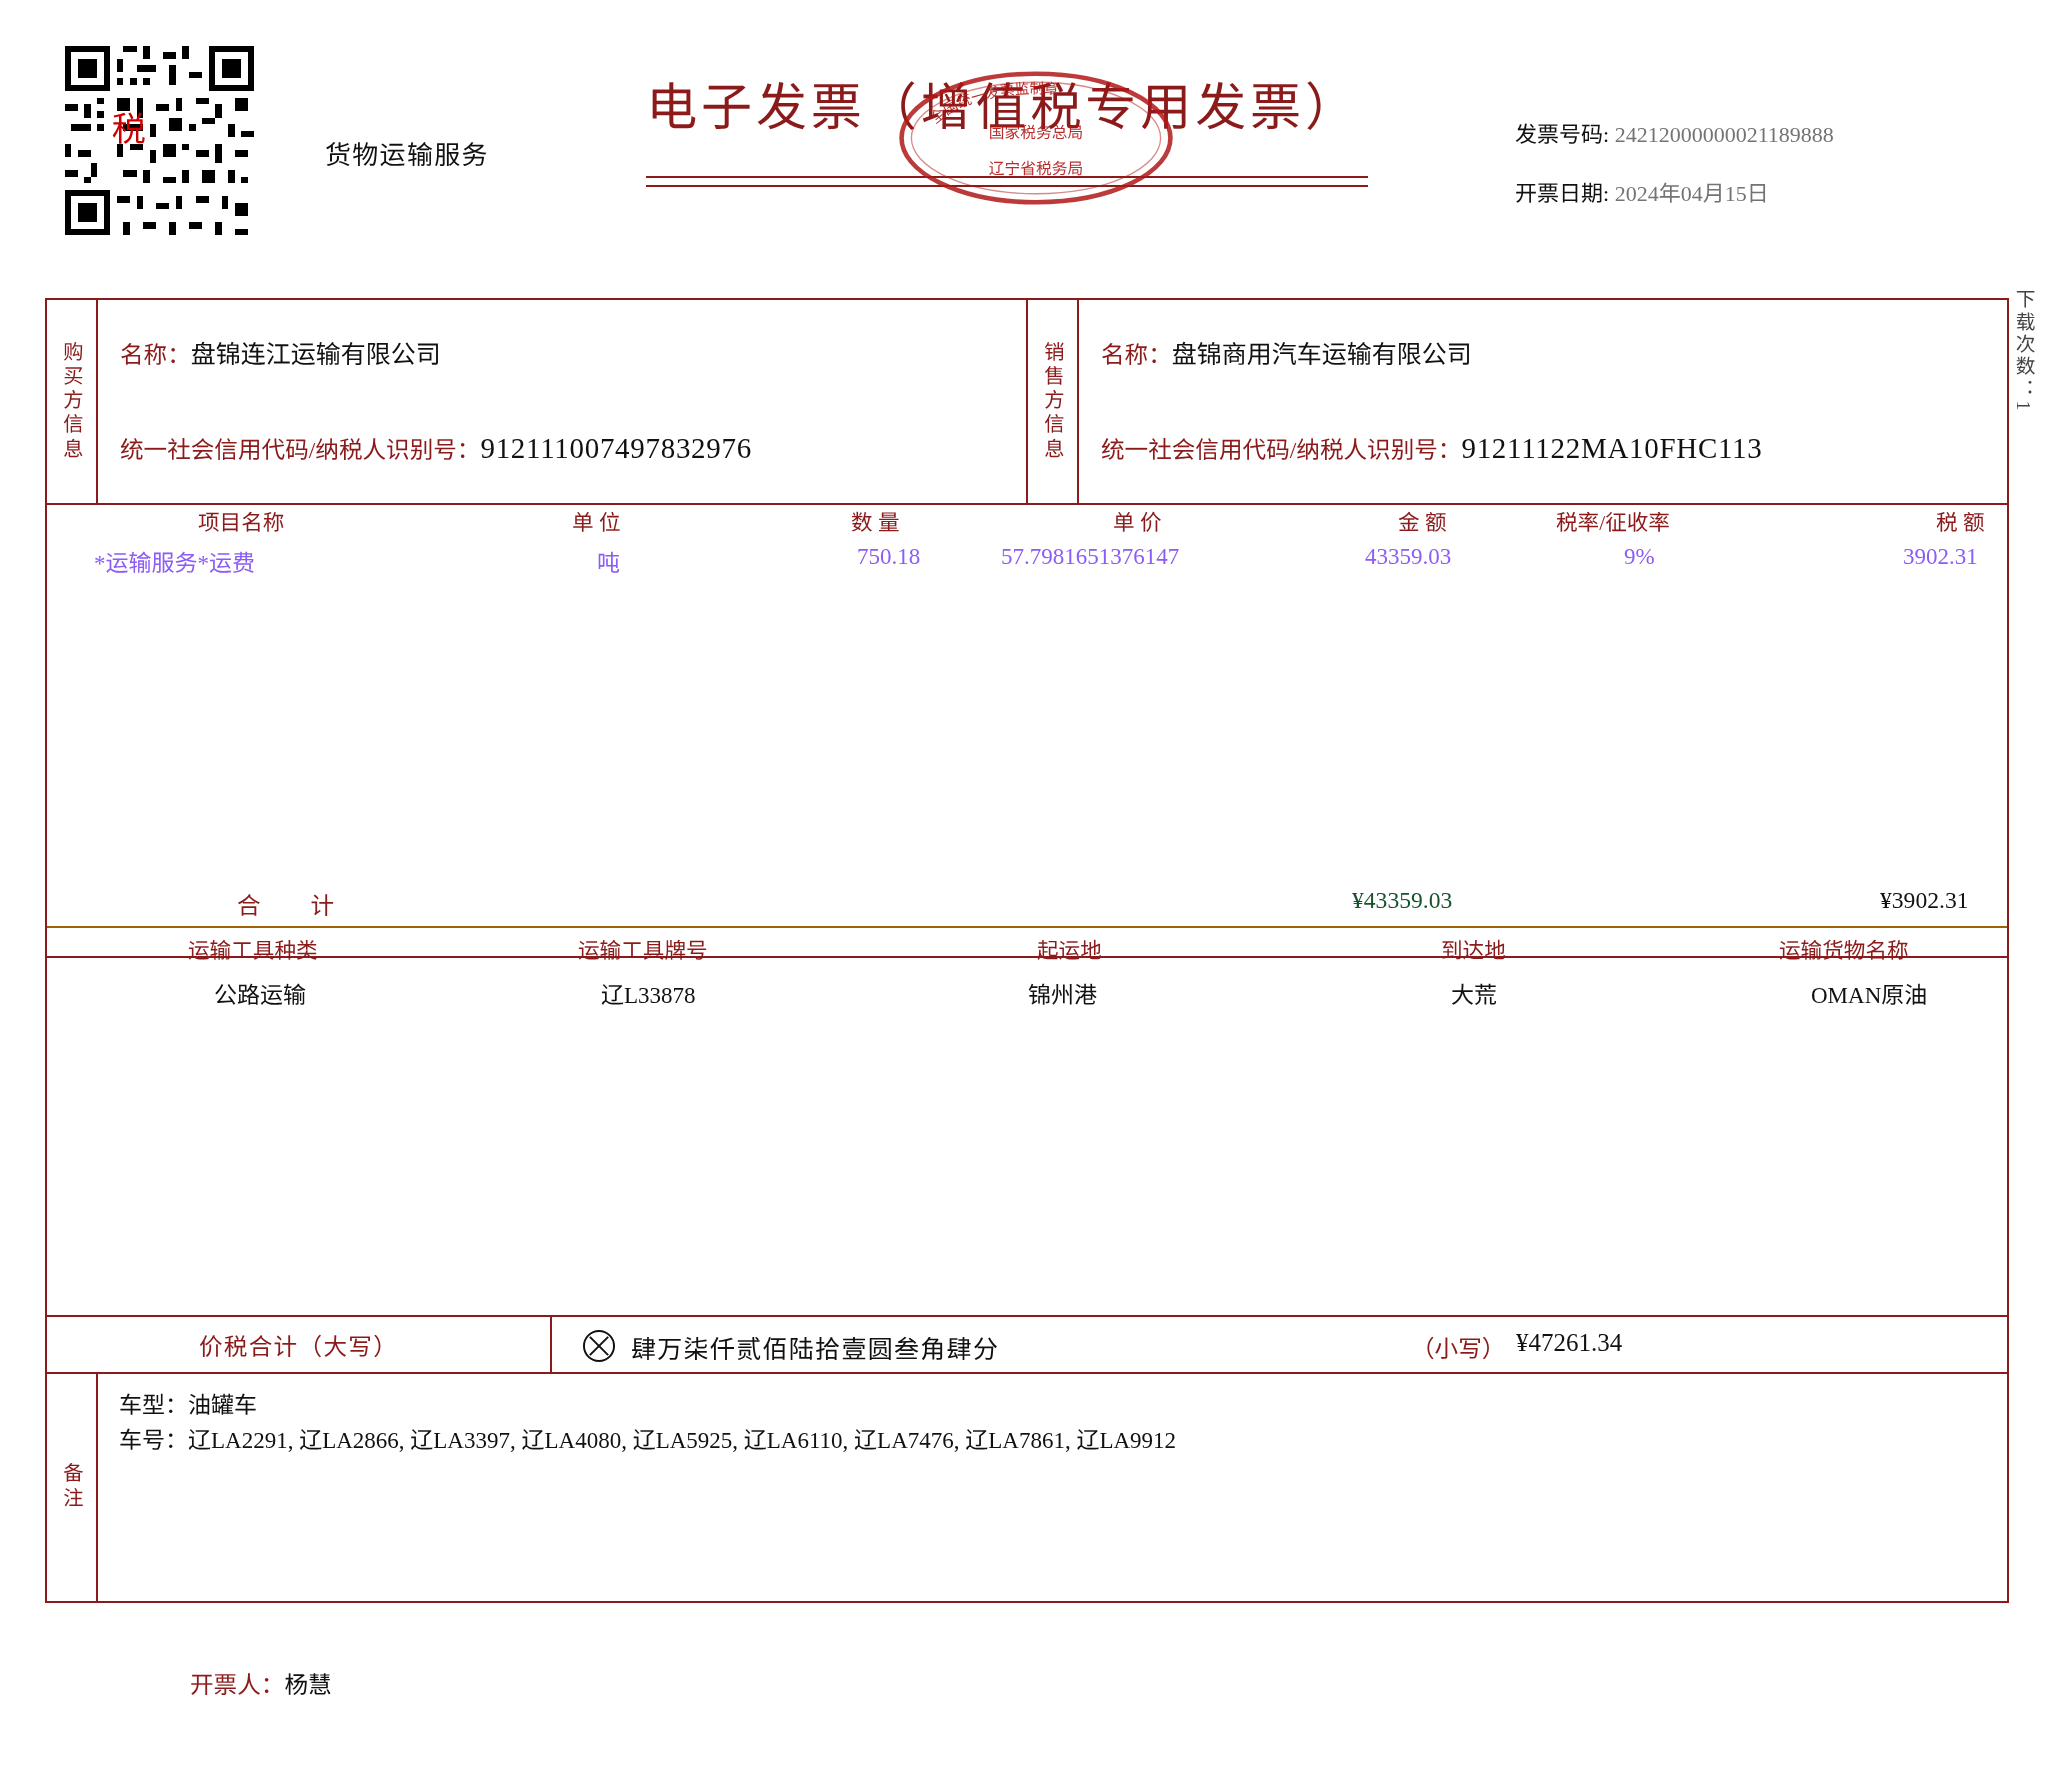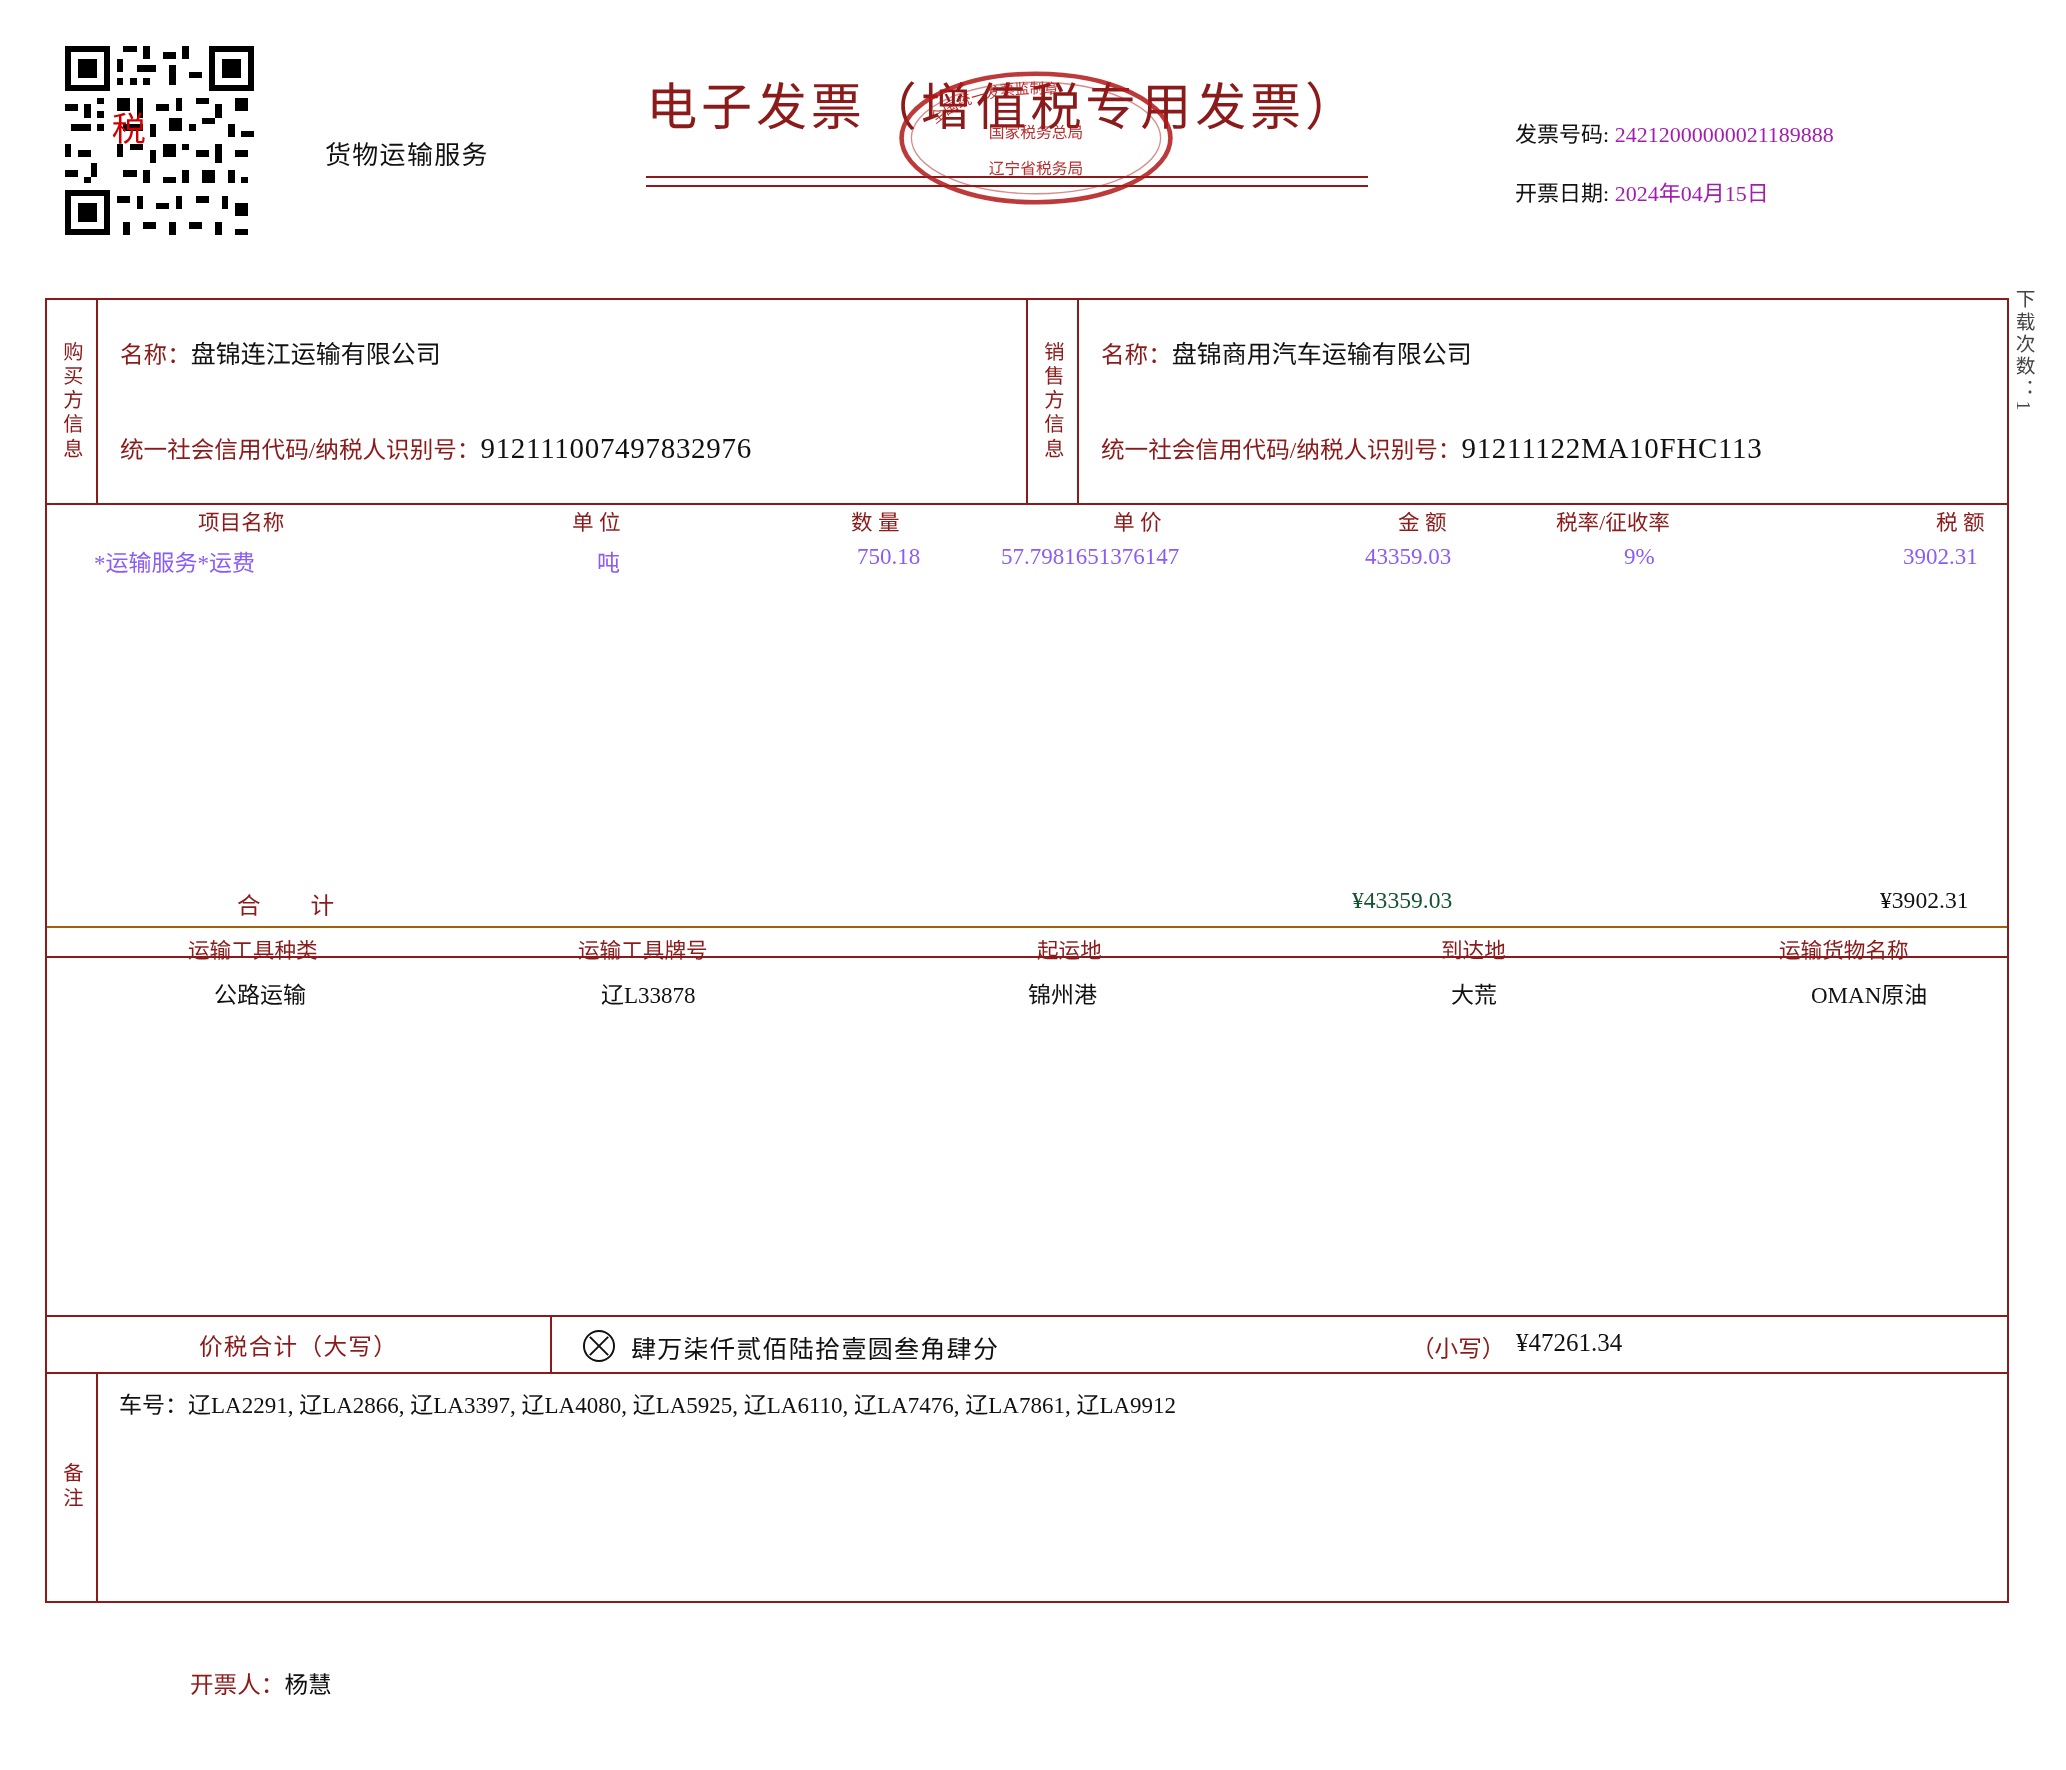--- a/index.html
+++ b/index.html
@@ -72,21 +72,21 @@
 
   .inv-meta {
     position: absolute;
     left: 1515px;
     top: 105px;
     font-size: 22px;
     color: #111;
     line-height: 59px;
   }
   .inv-meta .lbl { color: #111; }
-  .inv-meta .val { color: #a21caf; }
+  .inv-meta .val { color: #737373; }
 
   
   .seal {
     position: absolute;
     left: 895px;
     top: 69px;
     width: 282px;
     height: 138px;
     pointer-events: none;
   }
@@ -599,20 +599,21 @@
       <div class="cap-words">肆万柒仟贰佰陆拾壹圆叁角肆分</div>
       <div class="small-label">（小写）</div>
       <div class="small-val">¥47261.34</div>
     </div>
 
     <div class="remarks">
       <div class="remarks-tag">
         <span>备注</span>
       </div>
       <div class="remarks-body">
+        <div>车型：油罐车</div>
         <div>车号：辽LA2291, 辽LA2866, 辽LA3397, 辽LA4080, 辽LA5925, 辽LA6110, 辽LA7476, 辽LA7861, 辽LA9912</div>
       </div>
     </div>
 
   </div>
 
   <div class="footer">
     <span>开票人：</span><span class="v">杨慧</span>
   </div>
 

